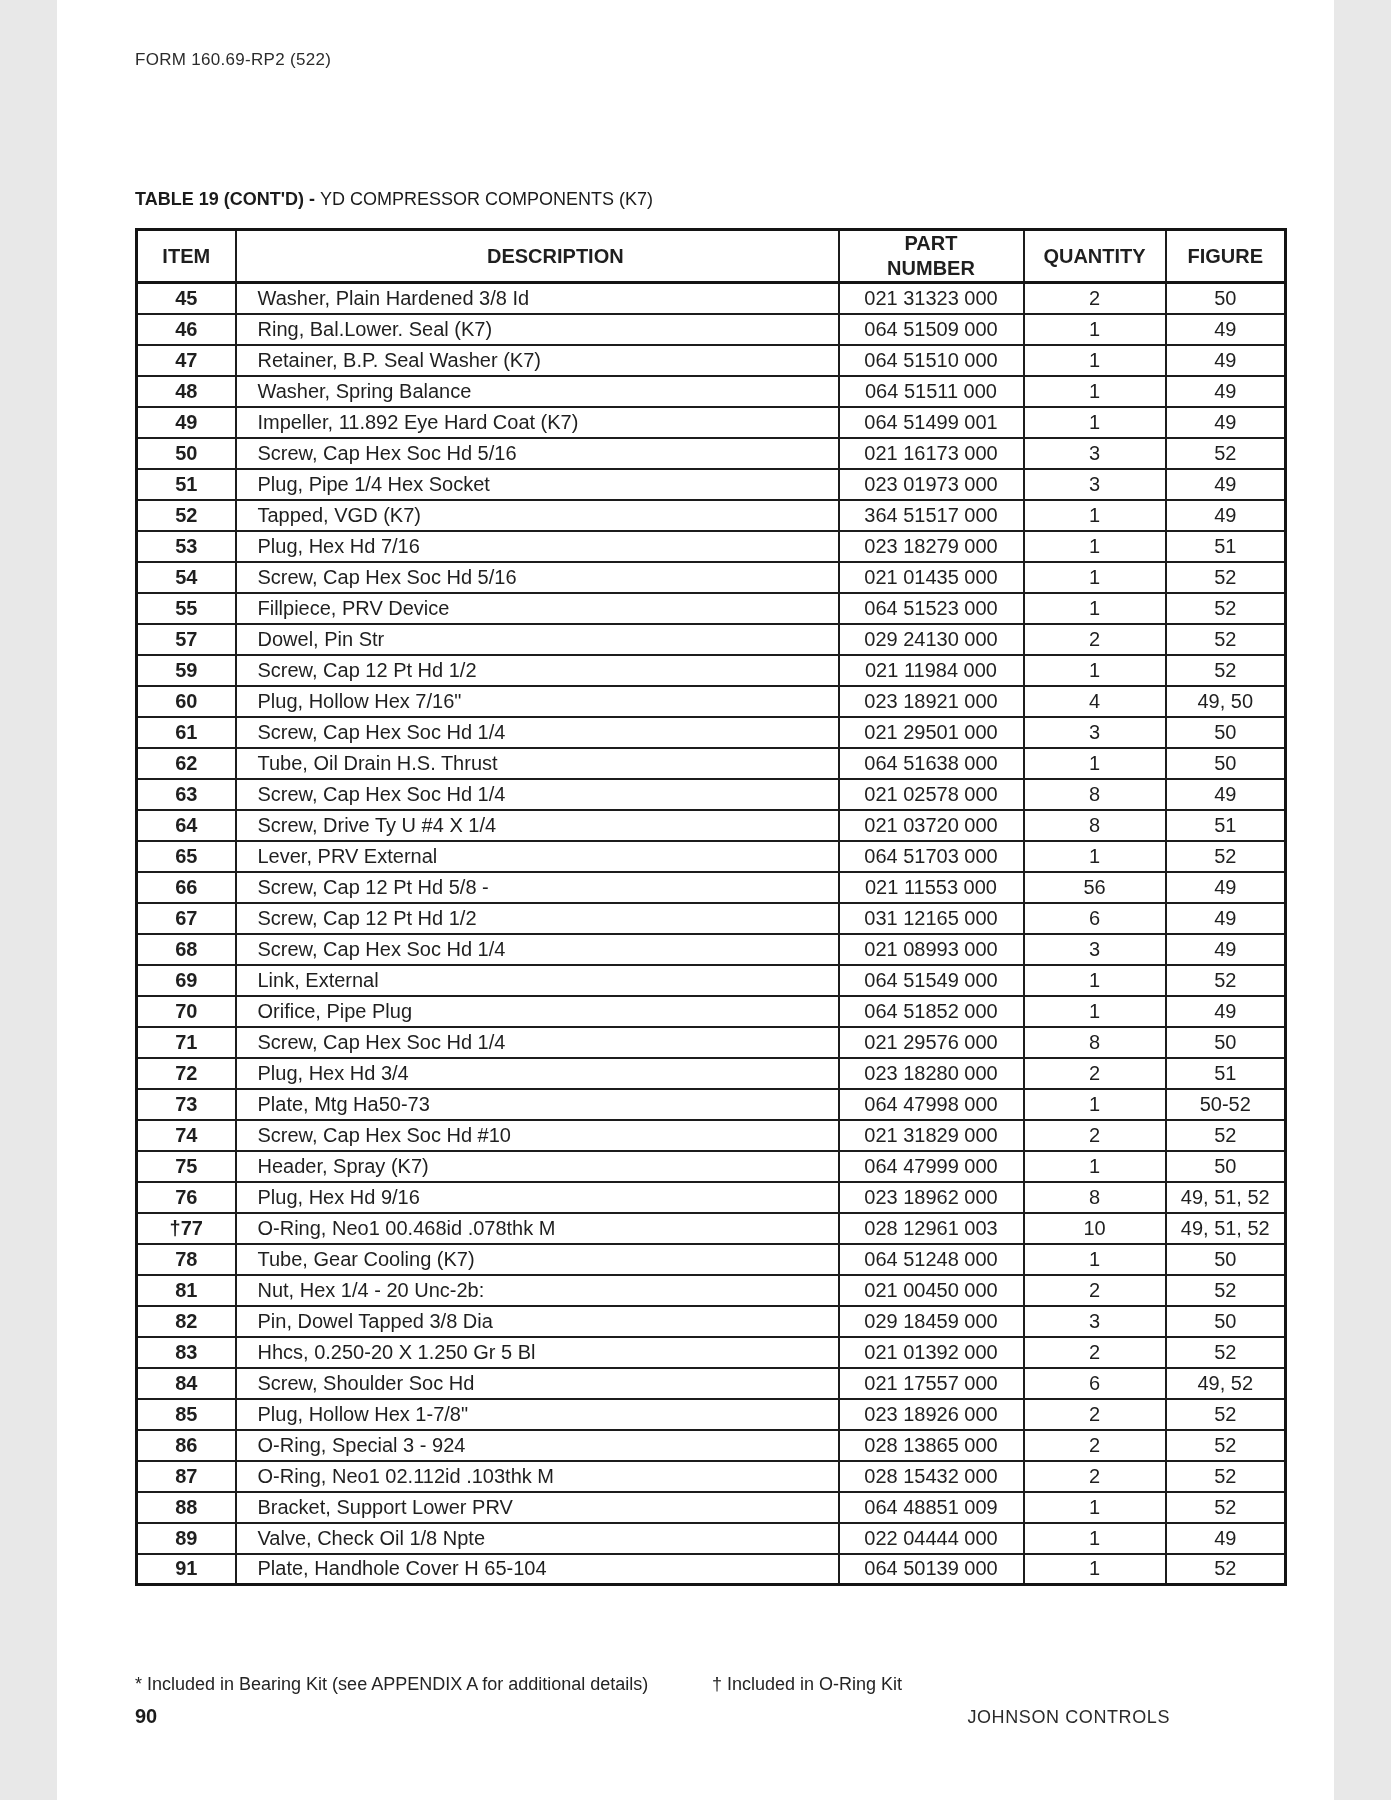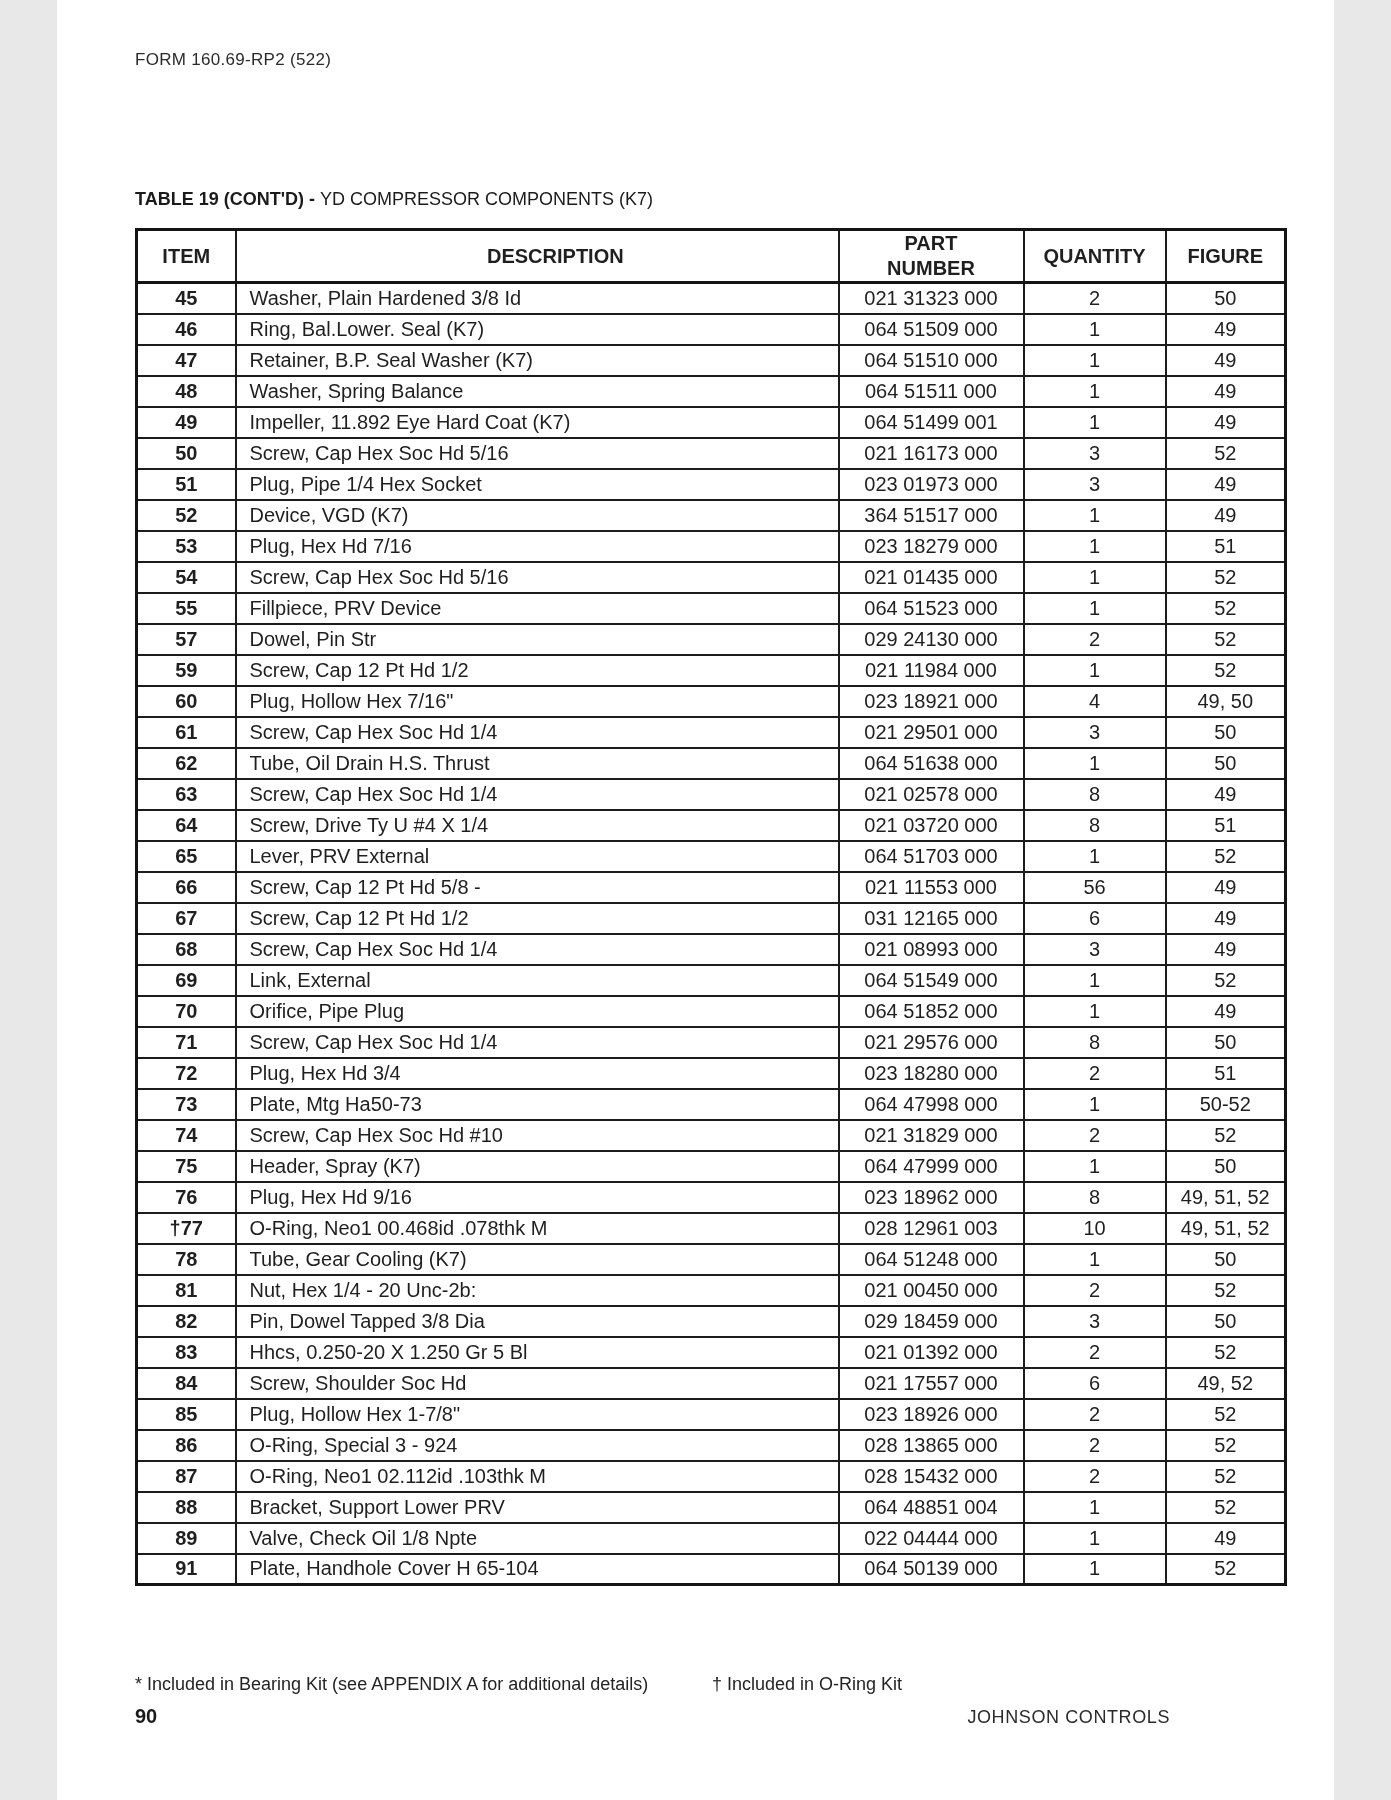--- a/index.html
+++ b/index.html
@@ -41,21 +41,21 @@
     height:50px;
     font-weight:bold;
     text-align:center;
     vertical-align:middle;
     border-bottom:3px solid #141414;
     font-size:20px;
   }
   th .wrap-label { display:inline-block; max-width:100px; white-space:normal; line-height:1.25; }
   table.parts tbody td { height:31px; vertical-align:middle; }
   td.c-item { text-align:center; font-weight:bold; }
-  td.c-desc { text-align:left; padding-left:13px; }
+  td.c-desc { text-align:left; padding-left:21px; }
   td.c-part, td.c-qty, td.c-fig { text-align:center; }
   .footnotes {
     position:absolute; left:78px; top:1674px; width:1149px;
     font-size:18px; color:#242424;
   }
   .footnote-oring { position:absolute; left:577px; top:0; }
   .page-footer-num {
     position:absolute; left:78px; top:1705px;
     font-size:20px; font-weight:bold; color:#1b1b1b;
   }
@@ -137,21 +137,21 @@
         </tr>
         <tr>
           <td class="c-item">51</td>
           <td class="c-desc">Plug, Pipe 1/4 Hex Socket</td>
           <td class="c-part">023 01973 000</td>
           <td class="c-qty">3</td>
           <td class="c-fig">49</td>
         </tr>
         <tr>
           <td class="c-item">52</td>
-          <td class="c-desc">Device, VGD (K7)</td>
+          <td class="c-desc">Tapped, VGD (K7)</td>
           <td class="c-part">364 51517 000</td>
           <td class="c-qty">1</td>
           <td class="c-fig">49</td>
         </tr>
         <tr>
           <td class="c-item">53</td>
           <td class="c-desc">Plug, Hex Hd 7/16</td>
           <td class="c-part">023 18279 000</td>
           <td class="c-qty">1</td>
           <td class="c-fig">51</td>
@@ -362,21 +362,21 @@
         <tr>
           <td class="c-item">87</td>
           <td class="c-desc">O-Ring, Neo1 02.112id .103thk M</td>
           <td class="c-part">028 15432 000</td>
           <td class="c-qty">2</td>
           <td class="c-fig">52</td>
         </tr>
         <tr>
           <td class="c-item">88</td>
           <td class="c-desc">Bracket, Support Lower PRV</td>
-          <td class="c-part">064 48851 004</td>
+          <td class="c-part">064 48851 009</td>
           <td class="c-qty">1</td>
           <td class="c-fig">52</td>
         </tr>
         <tr>
           <td class="c-item">89</td>
           <td class="c-desc">Valve, Check Oil 1/8 Npte</td>
           <td class="c-part">022 04444 000</td>
           <td class="c-qty">1</td>
           <td class="c-fig">49</td>
         </tr>

